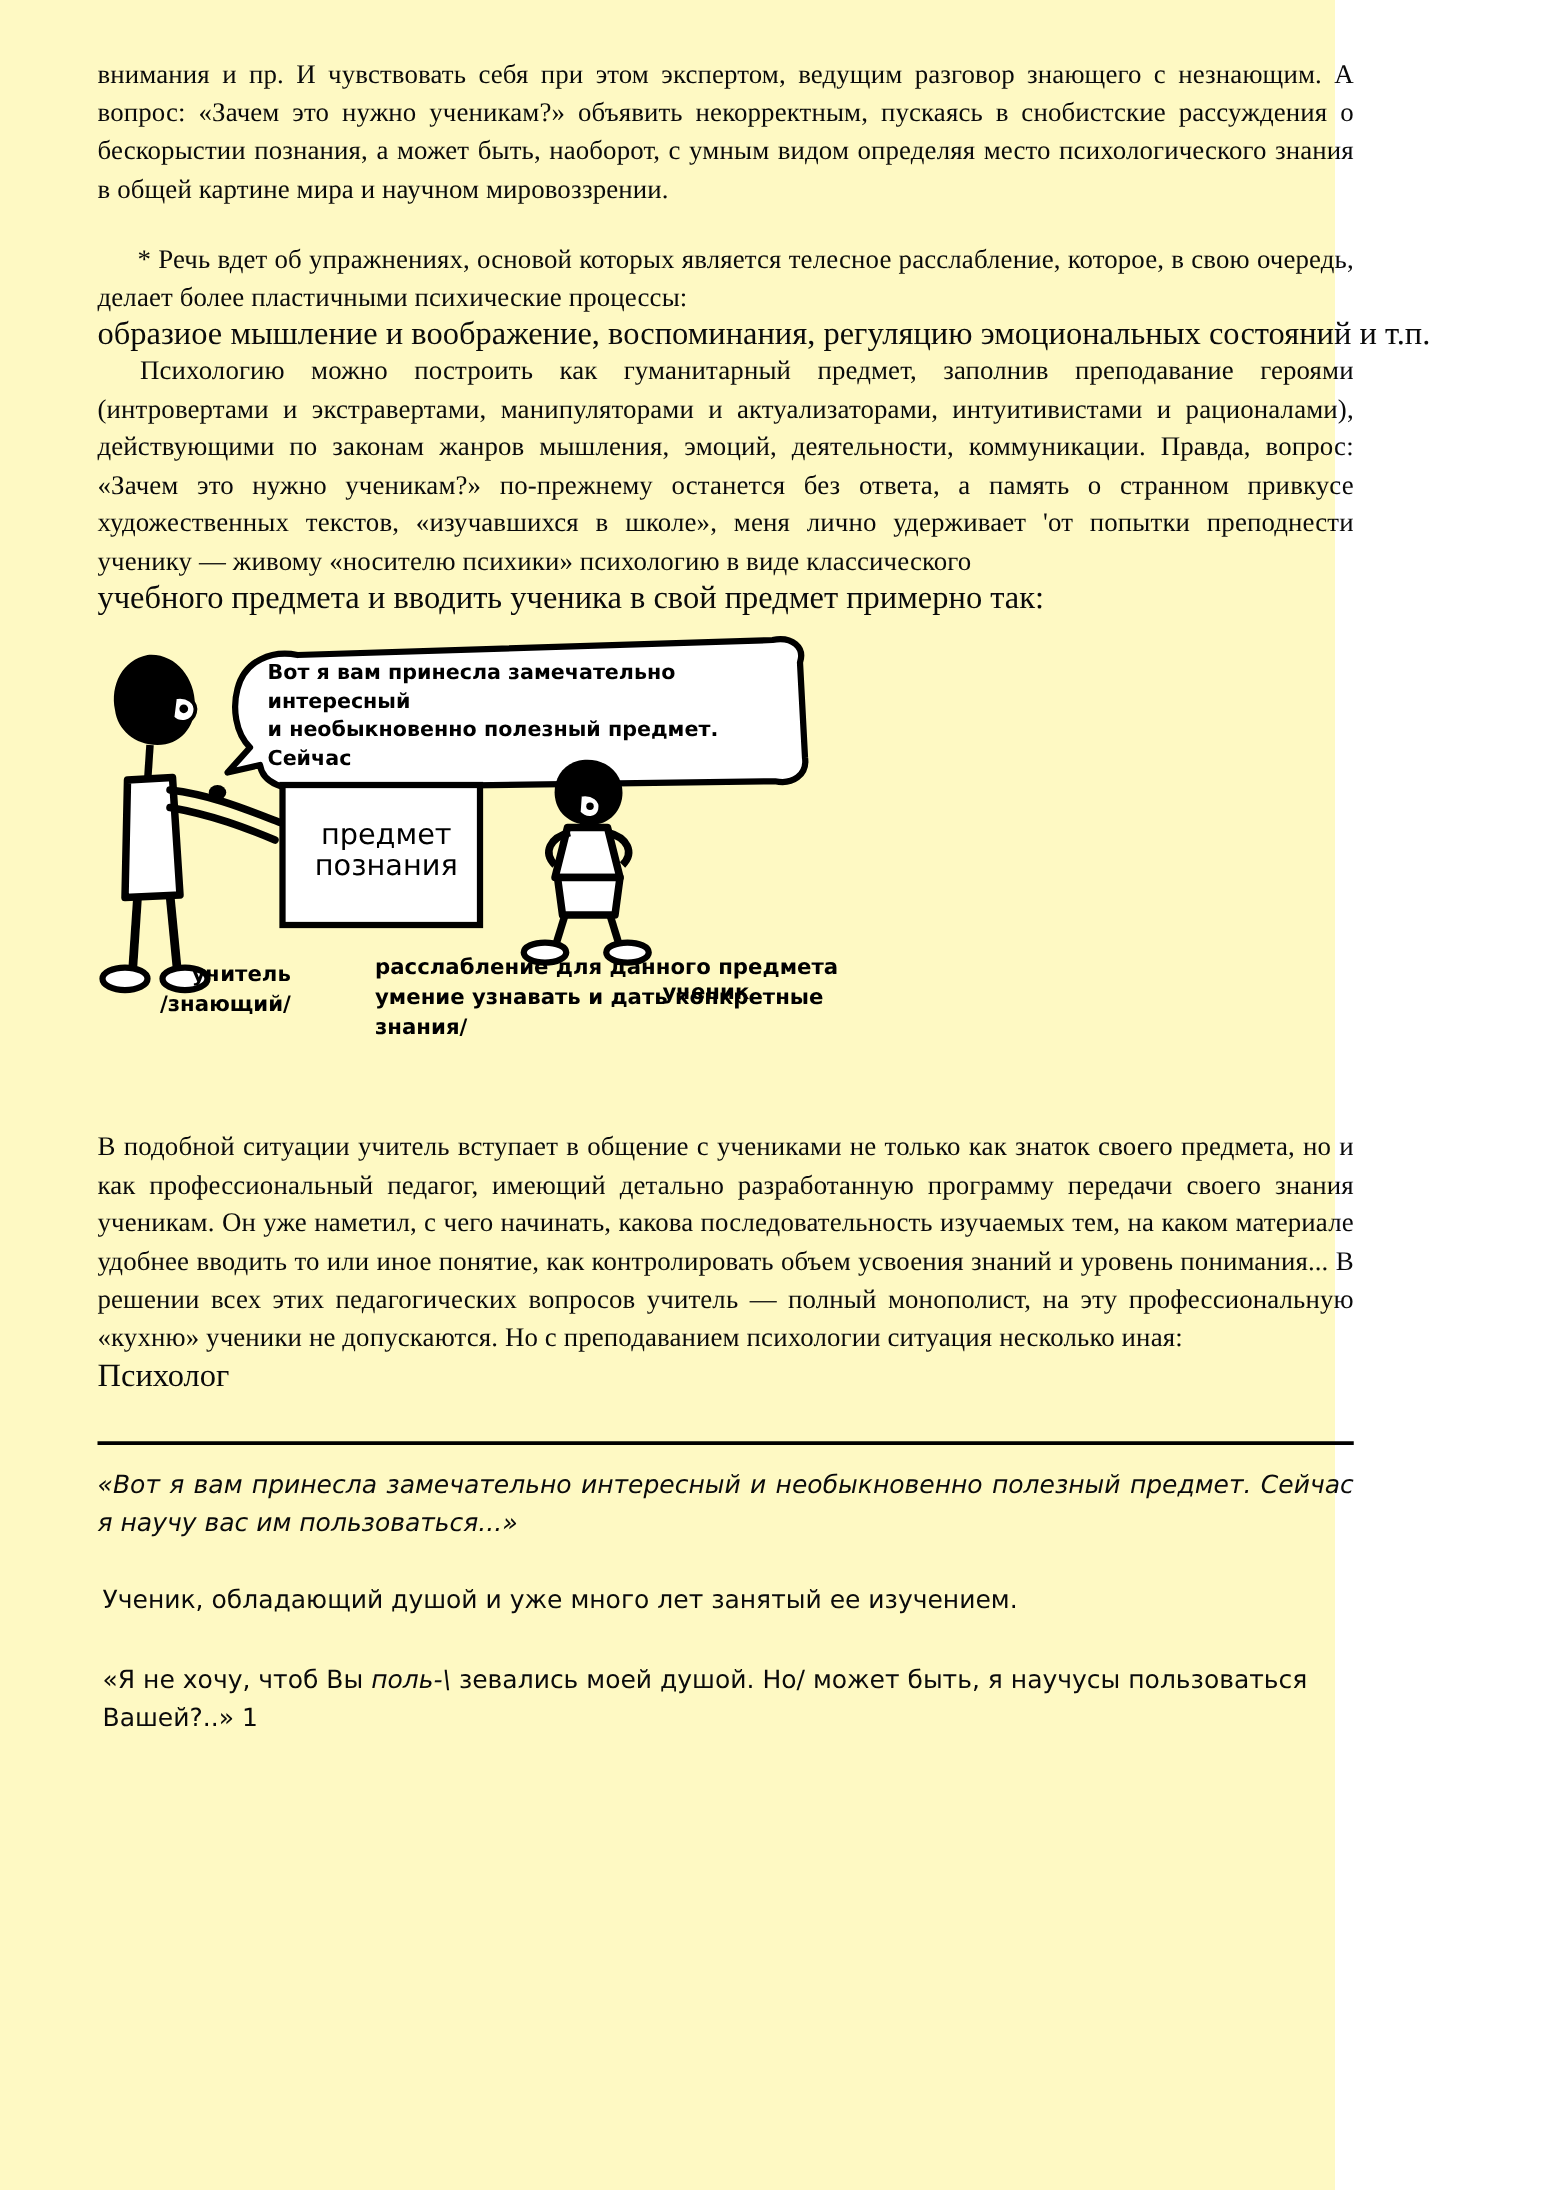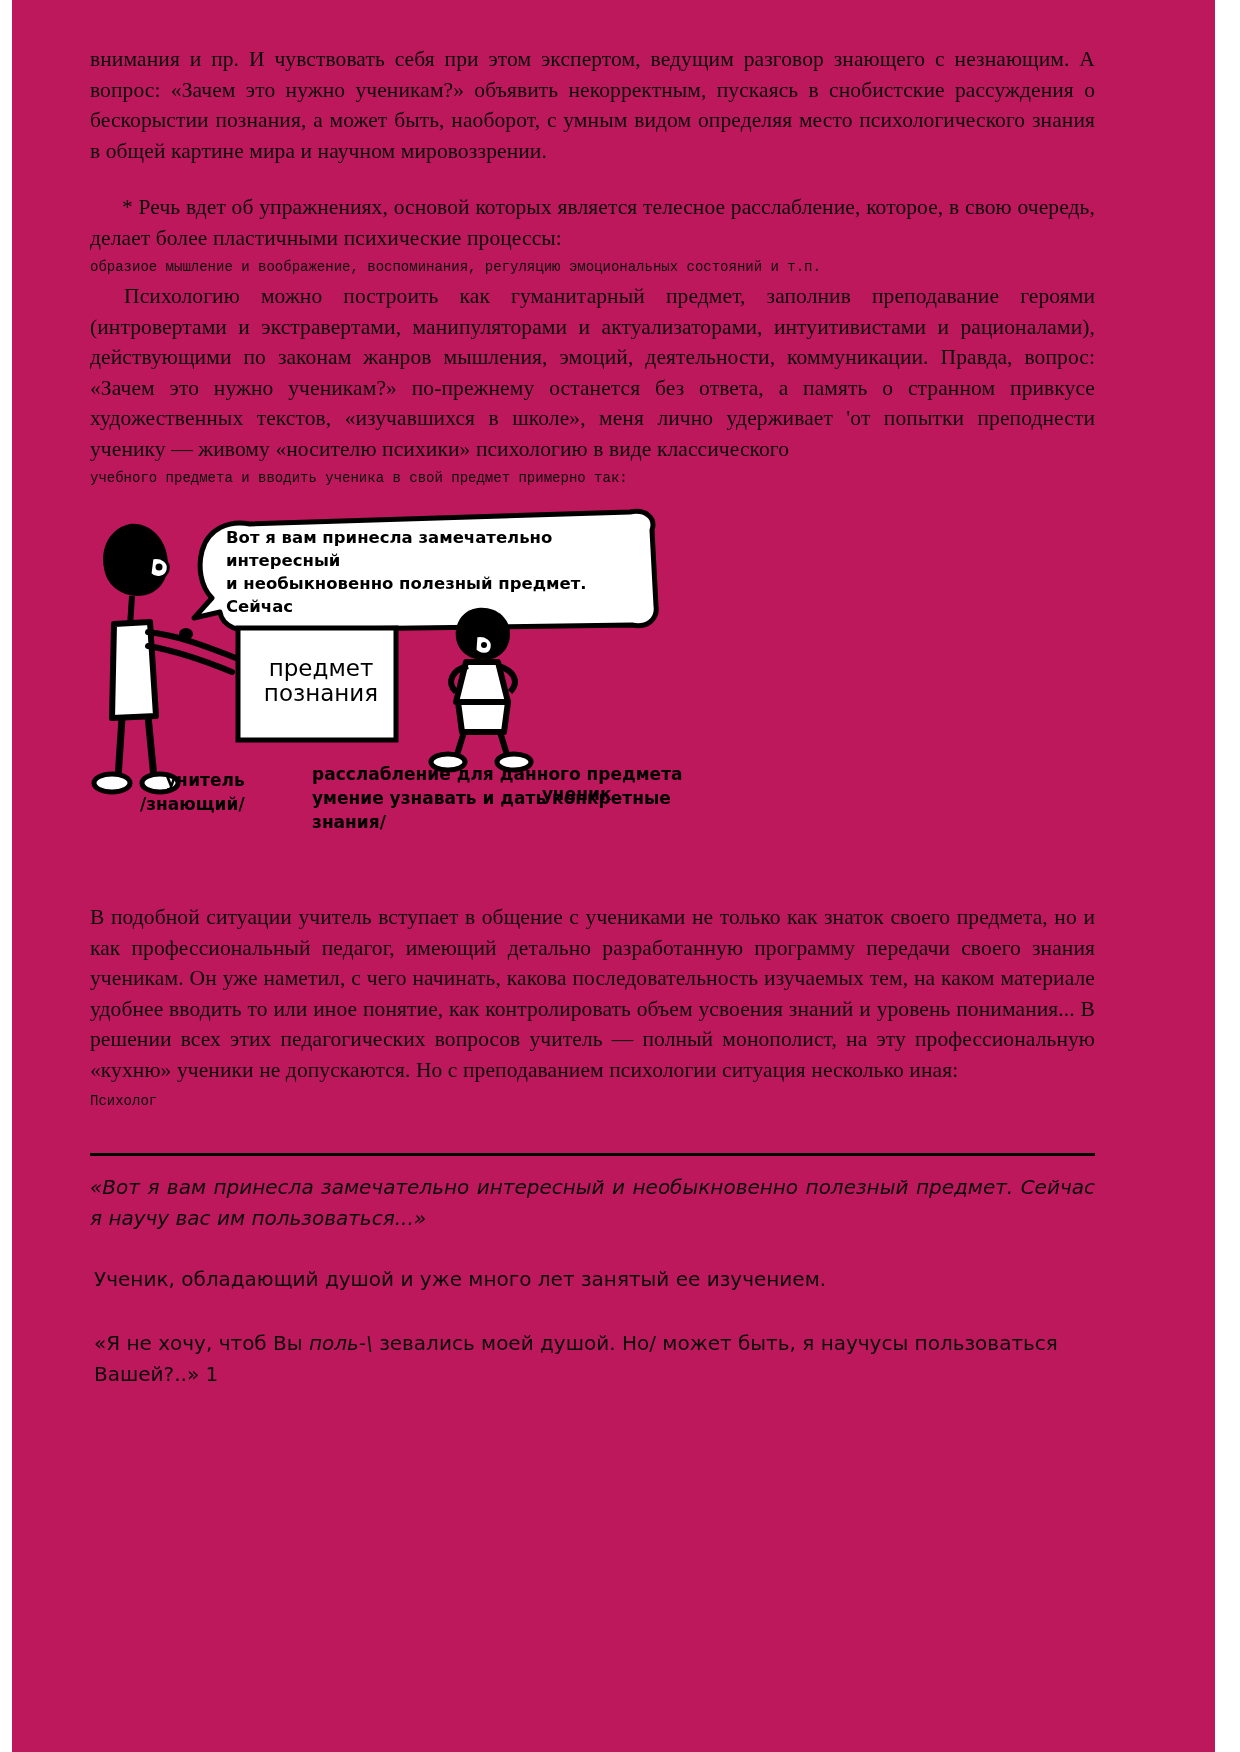--- a/index.html
+++ b/index.html
@@ -10,24 +10,24 @@
   body {
     width: 1240px;
     height: 1752px;
     position: relative;
     font-family: "Liberation Serif", "DejaVu Serif", serif;
     color: #000000;
     overflow: hidden;
   }
   .page {
     position: absolute;
-    left: 12px; top: 0;
-    width: 1203px;
+    left: 0; top: 0;
+    width: 1068px;
     height: 1752px;
-    background: #be185d;
+    background: #fef9c3;
   }
   .content {
     position: absolute;
     left: 78px;
     top: 44px;
     width: 1005px;
   }
 
   
   .serif-para {
@@ -39,22 +39,22 @@
     margin: 0;
     color: #0a0a0a;
     letter-spacing: 0.1px;
   }
   .serif-para.indent { text-indent: 34px; }
   .gap-sm { height: 14px; }
   .gap-md { height: 26px; }
 
   
   .sans-line {
-    font-family: Liberation Mono, monospace;
-    font-size: 14px;
+    font-family: Liberation Serif, serif;
+    font-size: 26px;
     line-height: 28px;
     margin: 0;
     color: #0a0a0a;
     white-space: nowrap;
   }
   .sans-block {
     font-family: "DejaVu Sans", "Liberation Sans", sans-serif;
     font-size: 19.5px;
     line-height: 30px;
     margin: 4px;

